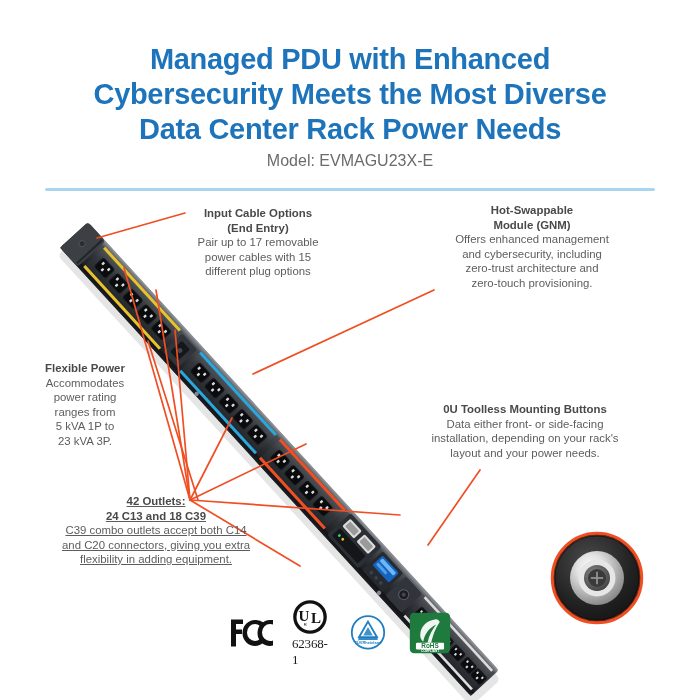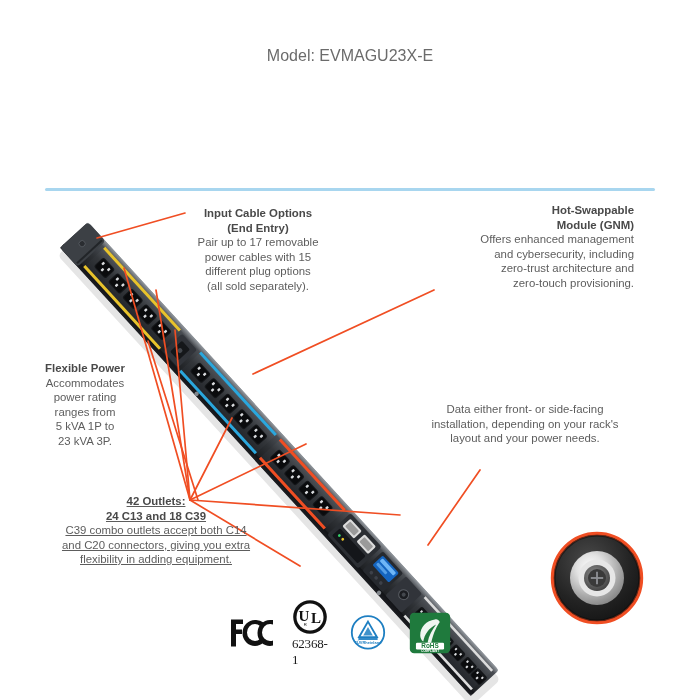--- a/index.html
+++ b/index.html
@@ -28,21 +28,21 @@
     position:absolute;left:45px;top:188px;width:610px;height:3px;
     background:#a8d6ef;border-radius:2px;
   }
 
   
   .callout{position:absolute;color:#5d5d5d;font-size:11.4px;line-height:14.6px;text-align:center;}
   .callout .hd{display:block;font-weight:bold;color:#494949;}
   .callout .bd{display:block;}
 
   #co-input   {left:178px;top:206px;width:160px;}
-  #co-gnm     {left:430px;top:203px;width:204px;text-align:right;}
+  #co-gnm     {left:430px;top:203px;width:204px;}
   #co-flex    {left:26px; top:361px;width:118px;}
   #co-mount   {left:416px;top:402px;width:218px;}
   #co-outlets {left:34px; top:494px;width:244px;text-decoration:underline;}
 
   
   #leaders,#product{position:absolute;left:0;top:0;width:700px;height:700px;}
   #leaders{pointer-events:none;}
 
   
   .certs{position:absolute;left:230px;top:604px;width:220px;height:58px;
@@ -56,20 +56,25 @@
           font-family:"Liberation Serif",serif;}
   .tuv{width:42px;height:42px;}
   .rohs{width:44px;height:44px;}
 </style>
 </head>
 <body>
 
 <div id="stage">
 
   <div class="hdr" style="top:42px;">
+    <h1>
+      <span class="line">Managed PDU with Enhanced</span>
+      <span class="line">Cybersecurity Meets the Most Diverse</span>
+      <span class="line">Data Center Rack Power Needs</span>
+    </h1>
     <p class="model">Model: EVMAGU23X-E</p>
   </div>
   <div class="divider"></div>
 
   <svg id="product" viewBox="0 0 700 700" xmlns="http://www.w3.org/2000/svg">
     <defs>
       <linearGradient id="barBody" x1="0" y1="0" x2="0" y2="1">
         <stop offset="0" stop-color="#6e7278"></stop>
         <stop offset="0.12" stop-color="#4a4e54"></stop>
         <stop offset="0.50" stop-color="#2e3135"></stop>
@@ -244,21 +249,20 @@
       <line x1="190" y1="500" x2="300" y2="566"></line>
     </g>
   </svg>
 
   <div class="callout" id="co-input">
     <span class="hd">Input Cable Options</span>
     <span class="hd">(End Entry)</span>
     <span class="bd">Pair up to 17 removable</span>
     <span class="bd">power cables with 15</span>
     <span class="bd">different plug options</span>
-    <span class="bd">(all sold separately).</span>
   </div>
 
   <div class="callout" id="co-gnm">
     <span class="hd">Hot-Swappable</span>
     <span class="hd">Module (GNM)</span>
     <span class="bd">Offers enhanced management</span>
     <span class="bd">and cybersecurity, including</span>
     <span class="bd">zero-trust architecture and</span>
     <span class="bd">zero-touch provisioning.</span>
   </div>
@@ -266,20 +270,21 @@
   <div class="callout" id="co-flex">
     <span class="hd">Flexible Power</span>
     <span class="bd">Accommodates</span>
     <span class="bd">power rating</span>
     <span class="bd">ranges from</span>
     <span class="bd">5 kVA 1P to</span>
     <span class="bd">23 kVA 3P.</span>
   </div>
 
   <div class="callout" id="co-mount">
+    <span class="hd">0U Toolless Mounting Buttons</span>
     <span class="bd">Data either front- or side-facing</span>
     <span class="bd">installation, depending on your rack's</span>
     <span class="bd">layout and your power needs.</span>
   </div>
 
   <div class="callout" id="co-outlets">
     <span class="hd">42 Outlets:</span>
     <span class="hd">24 C13 and 18 C39</span>
     <span class="bd">C39 combo outlets accept both C14</span>
     <span class="bd">and C20 connectors, giving you extra</span>

